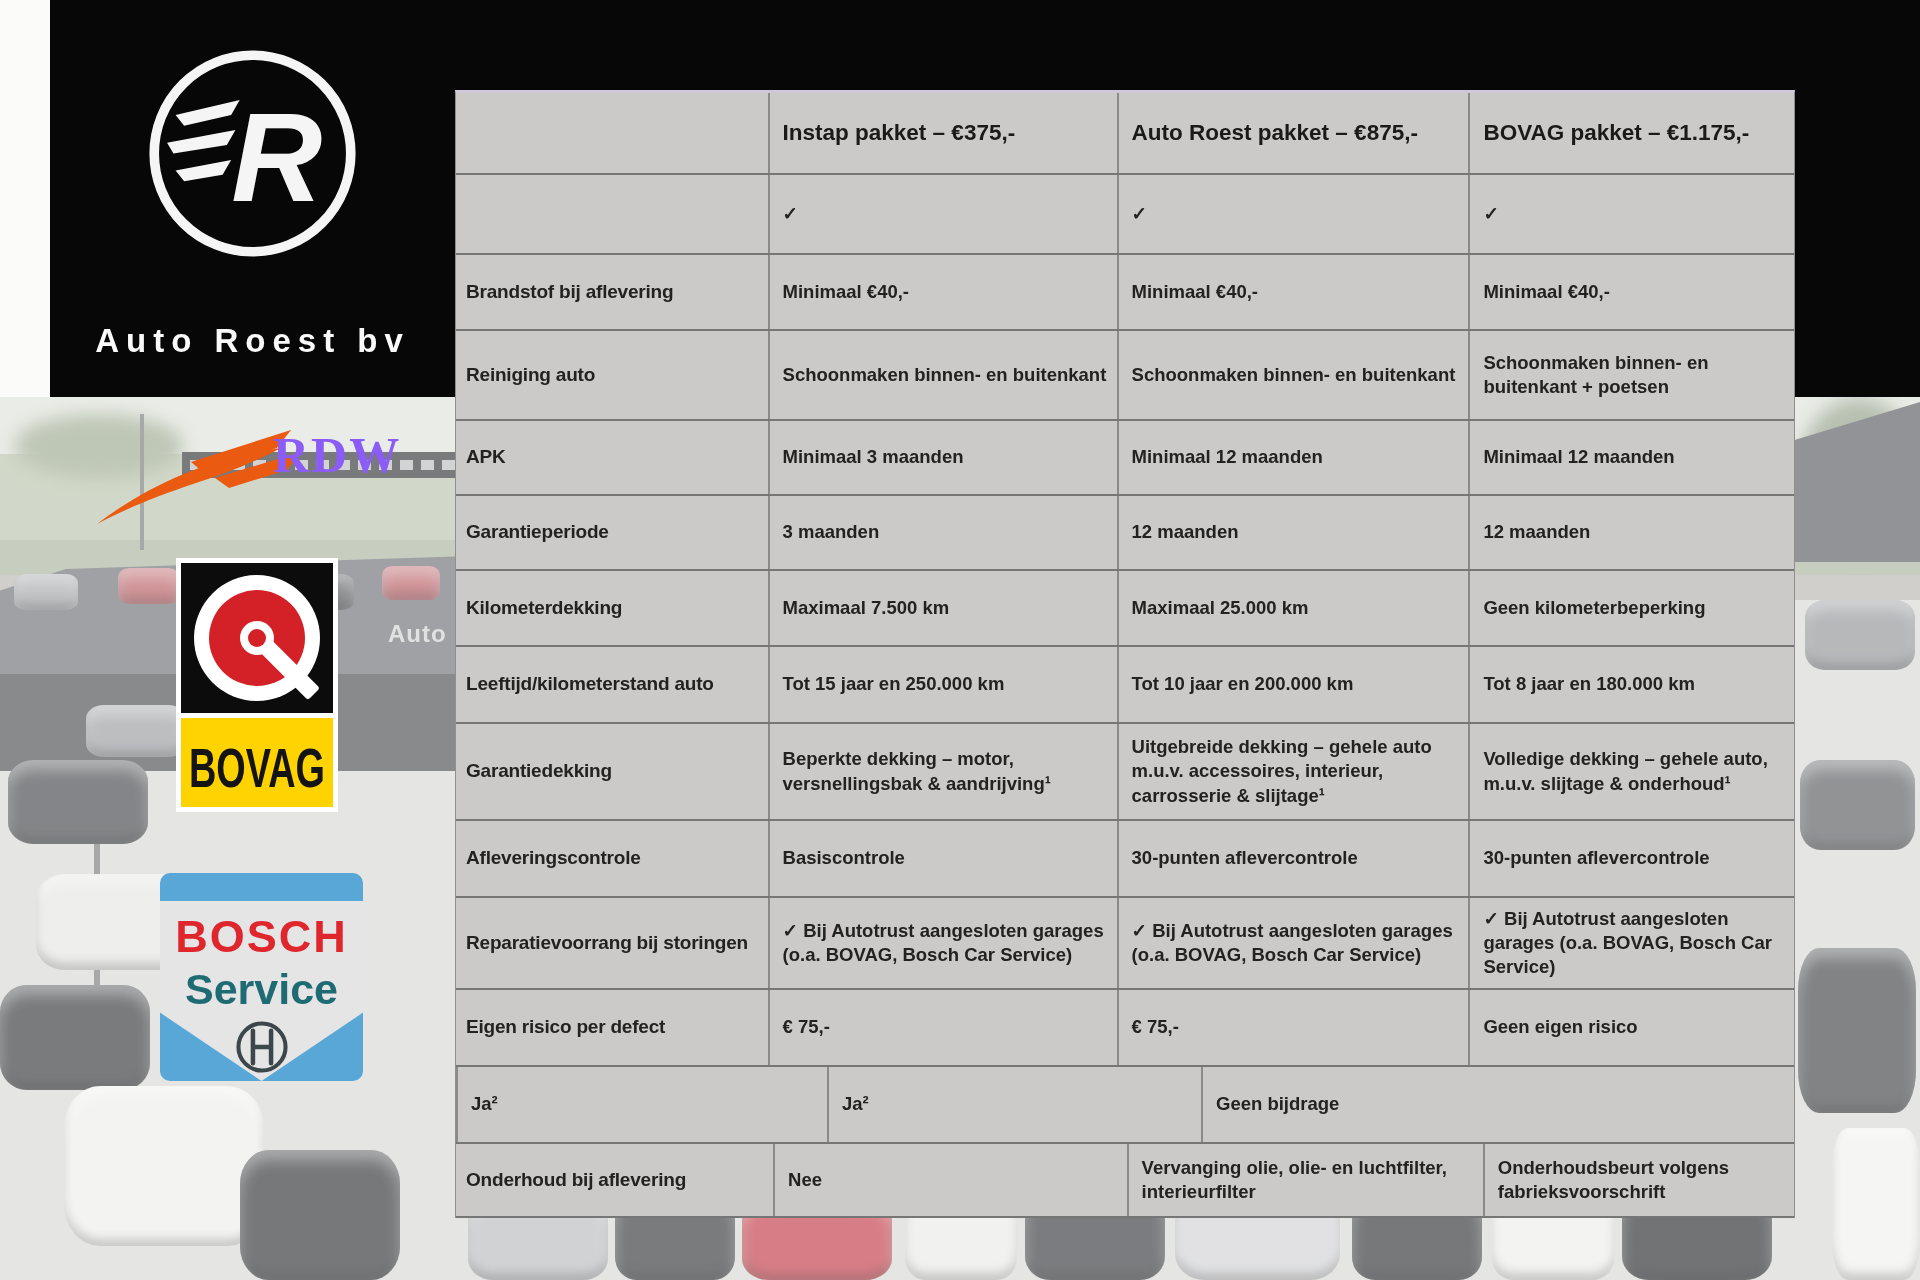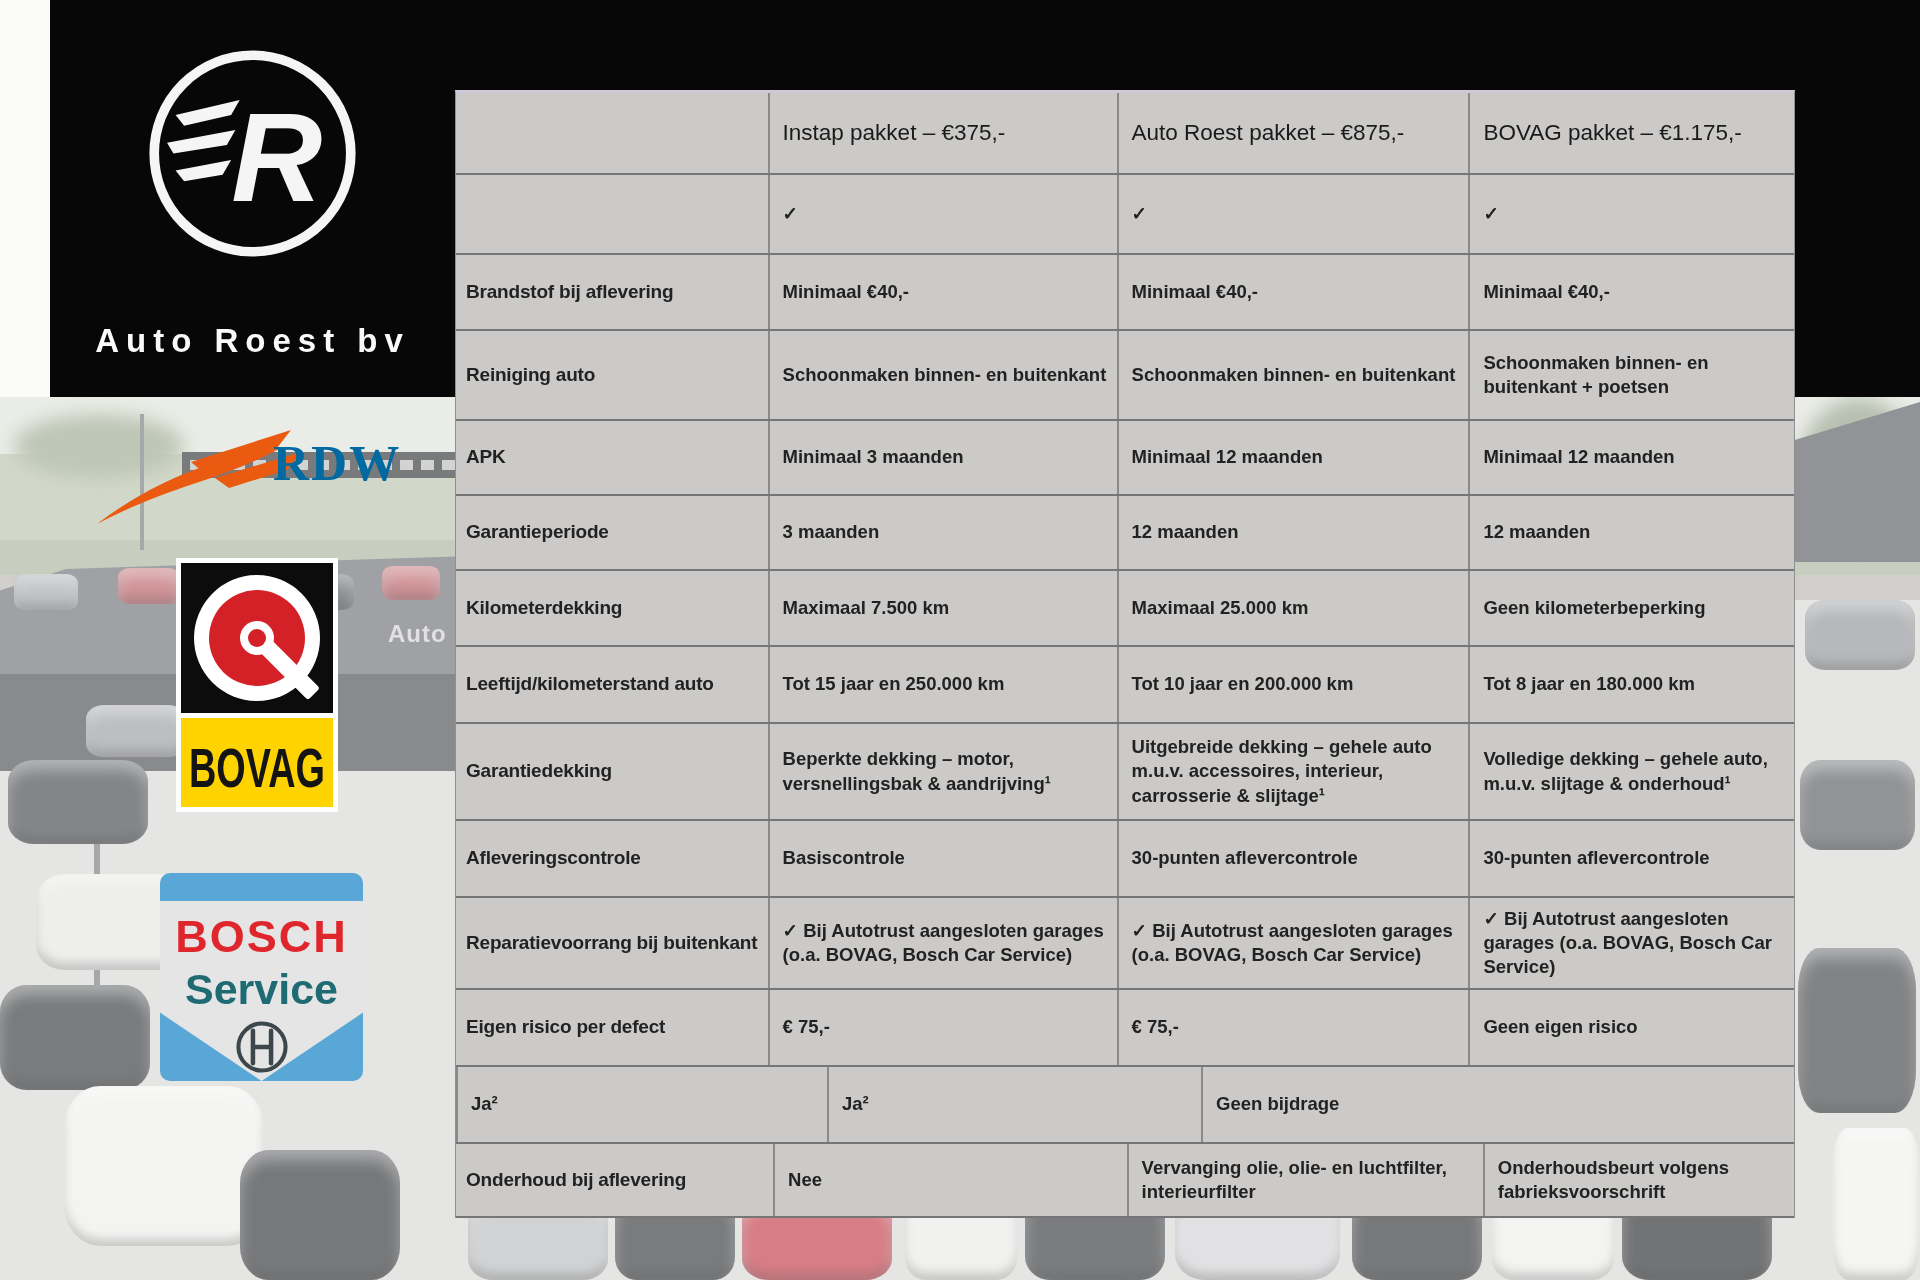--- a/index.html
+++ b/index.html
@@ -28,22 +28,22 @@
   #right-panel{left:1793px;top:0;width:127px;height:397px;}
   #left-white-strip{left:0;top:0;width:50px;height:397px;background:#fbfbfa;position:absolute;}
 
   #brand-logo{position:absolute;left:135px;top:36px;}
   #brand-name{position:absolute;left:50px;top:322px;width:405px;text-align:center;
     color:#fafafa;font-size:33px;font-weight:bold;letter-spacing:7px;}
 
   
   #rdw{position:absolute;left:95px;top:412px;width:330px;height:115px;}
   #rdw svg{position:absolute;left:0;top:10px;}
-  #rdw .rdw-text{position:absolute;left:178px;top:22px;font-family:"Liberation Serif",serif;
-    font-weight:600;font-size:50px;color:#0369a1;letter-spacing:2px;}
+  #rdw .rdw-text{position:absolute;left:178px;top:14px;font-family:"Liberation Serif",serif;
+    font-weight:600;font-size:50px;color:#8b5cf6;letter-spacing:2px;}
 
   #bovag{position:absolute;left:176px;top:558px;}
 
   #bosch{position:absolute;left:160px;top:873px;width:203px;height:208px;
     background:#58a7d7;border-radius:10px;}
   #bosch .bosch-white{position:absolute;left:0;right:0;top:28px;bottom:0;background:#e5e5e5;
     clip-path:polygon(0 0,100% 0,100% 62%,50% 100%,0 62%);
     display:flex;flex-direction:column;align-items:center;}
   .bosch-line1{margin-top:10px;font-size:45px;font-weight:bold;color:#e0262d;letter-spacing:2px;}
   .bosch-line2{margin-top:2px;font-size:43px;font-weight:bold;color:#1f6b74;}
@@ -54,21 +54,21 @@
     border-top:3px solid #cfc8d8;border-left:1px solid #8f8f8f;border-right:1px solid #8f8f8f;
     color:#222222;}
   .trow{display:flex;border-bottom:2px solid #767676;}
   .cell{display:flex;align-items:center;line-height:1.3;}
   .c0{width:322px;padding:4px 0 4px 10px;font-size:19px;font-weight:bold;letter-spacing:-0.2px;}
   .c1{width:346px;}
   .c2{width:349px;}
   .c3{width:321px;}
   .c1,.c2,.c3{border-left:2px solid #8a8a8a;padding:4px 10px 4px 13px;
     font-size:18.5px;font-weight:bold;}
-  .hcell{font-size:22.5px;font-weight:normal;color:#1a1a1a;}
+  .hcell{font-size:22.5px;font-weight:bold;color:#1a1a1a;}
 </style>
 </head>
 <body>
 
 <div id="stage">
 
   <div id="photo">
     <div class="tree" style="left:14px;top:414px;width:170px;height:64px;background:#9aa78d;"></div>
     <div class="tree" style="left:1798px;top:398px;width:122px;height:150px;background:#8e9c85;"></div>
     <div class="building" style="left:0;top:556px;width:470px;height:215px;background:linear-gradient(180deg,#6a6d71 0 55%,#46484c 55% 100%);clip-path:polygon(0 16%,14% 6%,100% 0,100% 100%,0 100%);"></div>
@@ -222,21 +222,21 @@
     </div>
 
     <div class="trow" style="height:75px">
       <div class="cell c0">Afleveringscontrole</div>
       <div class="cell c1">Basiscontrole</div>
       <div class="cell c2">30-punten aflevercontrole</div>
       <div class="cell c3">30-punten aflevercontrole</div>
     </div>
 
     <div class="trow" style="height:90px">
-      <div class="cell c0">Reparatievoorrang bij buitenkant</div>
+      <div class="cell c0">Reparatievoorrang bij storingen</div>
       <div class="cell c1">✓ Bij Autotrust aangesloten garages (o.a. BOVAG, Bosch Car Service)</div>
       <div class="cell c2">✓ Bij Autotrust aangesloten garages (o.a. BOVAG, Bosch Car Service)</div>
       <div class="cell c3">✓ Bij Autotrust aangesloten garages (o.a. BOVAG, Bosch Car Service)</div>
     </div>
 
     <div class="trow" style="height:75px">
       <div class="cell c0">Eigen risico per defect</div>
       <div class="cell c1">€ 75,-</div>
       <div class="cell c2">€ 75,-</div>
       <div class="cell c3">Geen eigen risico</div>

